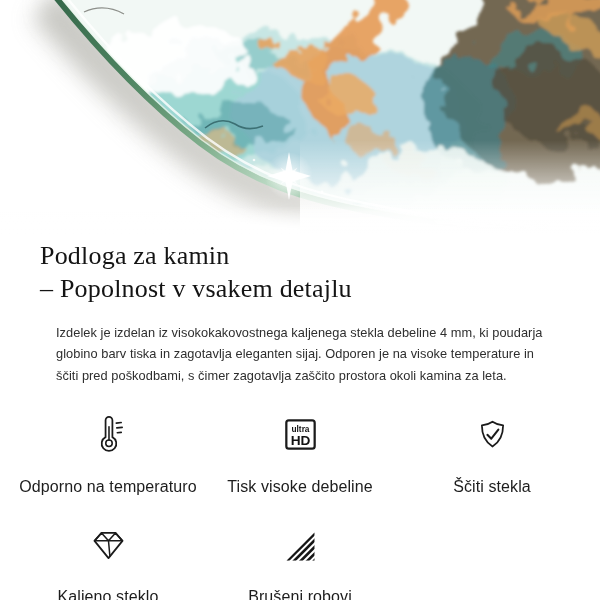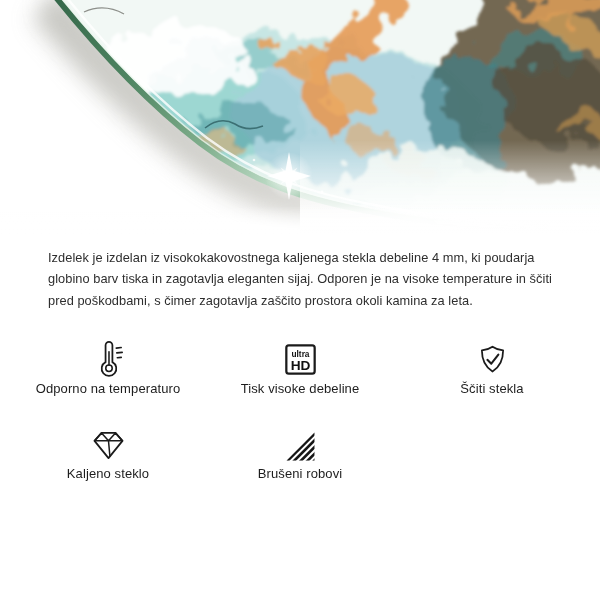--- a/index.html
+++ b/index.html
@@ -11,30 +11,30 @@
   .hero{position:relative;width:600px;height:235px;background:#fff;}
   .hero svg{display:block;}
   .content{padding:4px 38px 0 40px;}
   .page-title{
     font-family:"Liberation Serif","DejaVu Serif",serif;
     font-weight:400;font-size:26px;line-height:1.28;color:#141414;
     margin:0 0 12px 0;letter-spacing:0.2px;
   }
   .page-title span{display:block;}
   .product-description{
-    font-size:12.8px;line-height:1.68;color:#2e2e2e;margin:8px;
+    font-size:12.8px;line-height:1.68;color:#2e2e2e;margin:16px;
     letter-spacing:0.05px;
   }
   .features{
     display:grid;grid-template-columns:repeat(3,1fr);
     padding:0 12px;margin-top:24px;row-gap:24px;
   }
-  .feature{display:flex;flex-direction:column;text-align:center;}
+  .feature{display:flex;flex-direction:column;text-align:center;gap:12px;}
   .icon-box{height:46px;display:flex;align-items:flex-end;justify-content:center;}
-  .feature-label{font-size:13px;color:#1d1d1d;letter-spacing:0.1px;}
+  .feature-label{margin-top:10px;font-size:16px;color:#1d1d1d;letter-spacing:0.1px;}
   .ficon{stroke:#1b1b1b;fill:none;stroke-linecap:round;stroke-linejoin:round;}
 </style>
 </head>
 <body>
 
 <div class="hero">
   <svg width="600" height="235" viewBox="0 0 600 235">
     <defs>
       <clipPath id="glassClip">
         <path d="M55,-4 C92,42 142,98 200,143 C252,183 306,199 363,210 C428,223 482,228 545,231 L602,233 L602,-4 Z"></path>
@@ -132,20 +132,24 @@
       <circle cx="322" cy="192" r="1.6" fill="#ffffff" opacity="0.85"></circle>
       <circle cx="254" cy="160" r="1.3" fill="#ffffff" opacity="0.8"></circle>
     </g>
 
     <rect x="300" y="140" width="300" height="95" fill="url(#fadeBottom)"></rect>
     <rect x="0" y="206" width="600" height="29" fill="url(#fadeBottom)"></rect>
   </svg>
 </div>
 
 <div class="content">
+  <h1 class="page-title">
+    <span>Podloga za kamin</span>
+    <span>– Popolnost v vsakem detajlu</span>
+  </h1>
   <p class="product-description">Izdelek je izdelan iz visokokakovostnega kaljenega stekla debeline 4 mm, ki poudarja globino barv tiska in zagotavlja eleganten sijaj. Odporen je na visoke temperature in ščiti pred poškodbami, s čimer zagotavlja zaščito prostora okoli kamina za leta.</p>
 </div>
 
 <div class="features">
 
   <div class="feature">
     <div class="icon-box">
       <svg width="43" height="43" viewBox="0 0 44 44" class="ficon">
         <path d="M19,7.5 a3.5,3.5 0 0 1 7,0 v17.2 a7.5,7.5 0 1 1 -7,0 Z" stroke-width="1.8"></path>
         <circle cx="22.5" cy="31" r="3.3" stroke-width="1.6"></circle>

